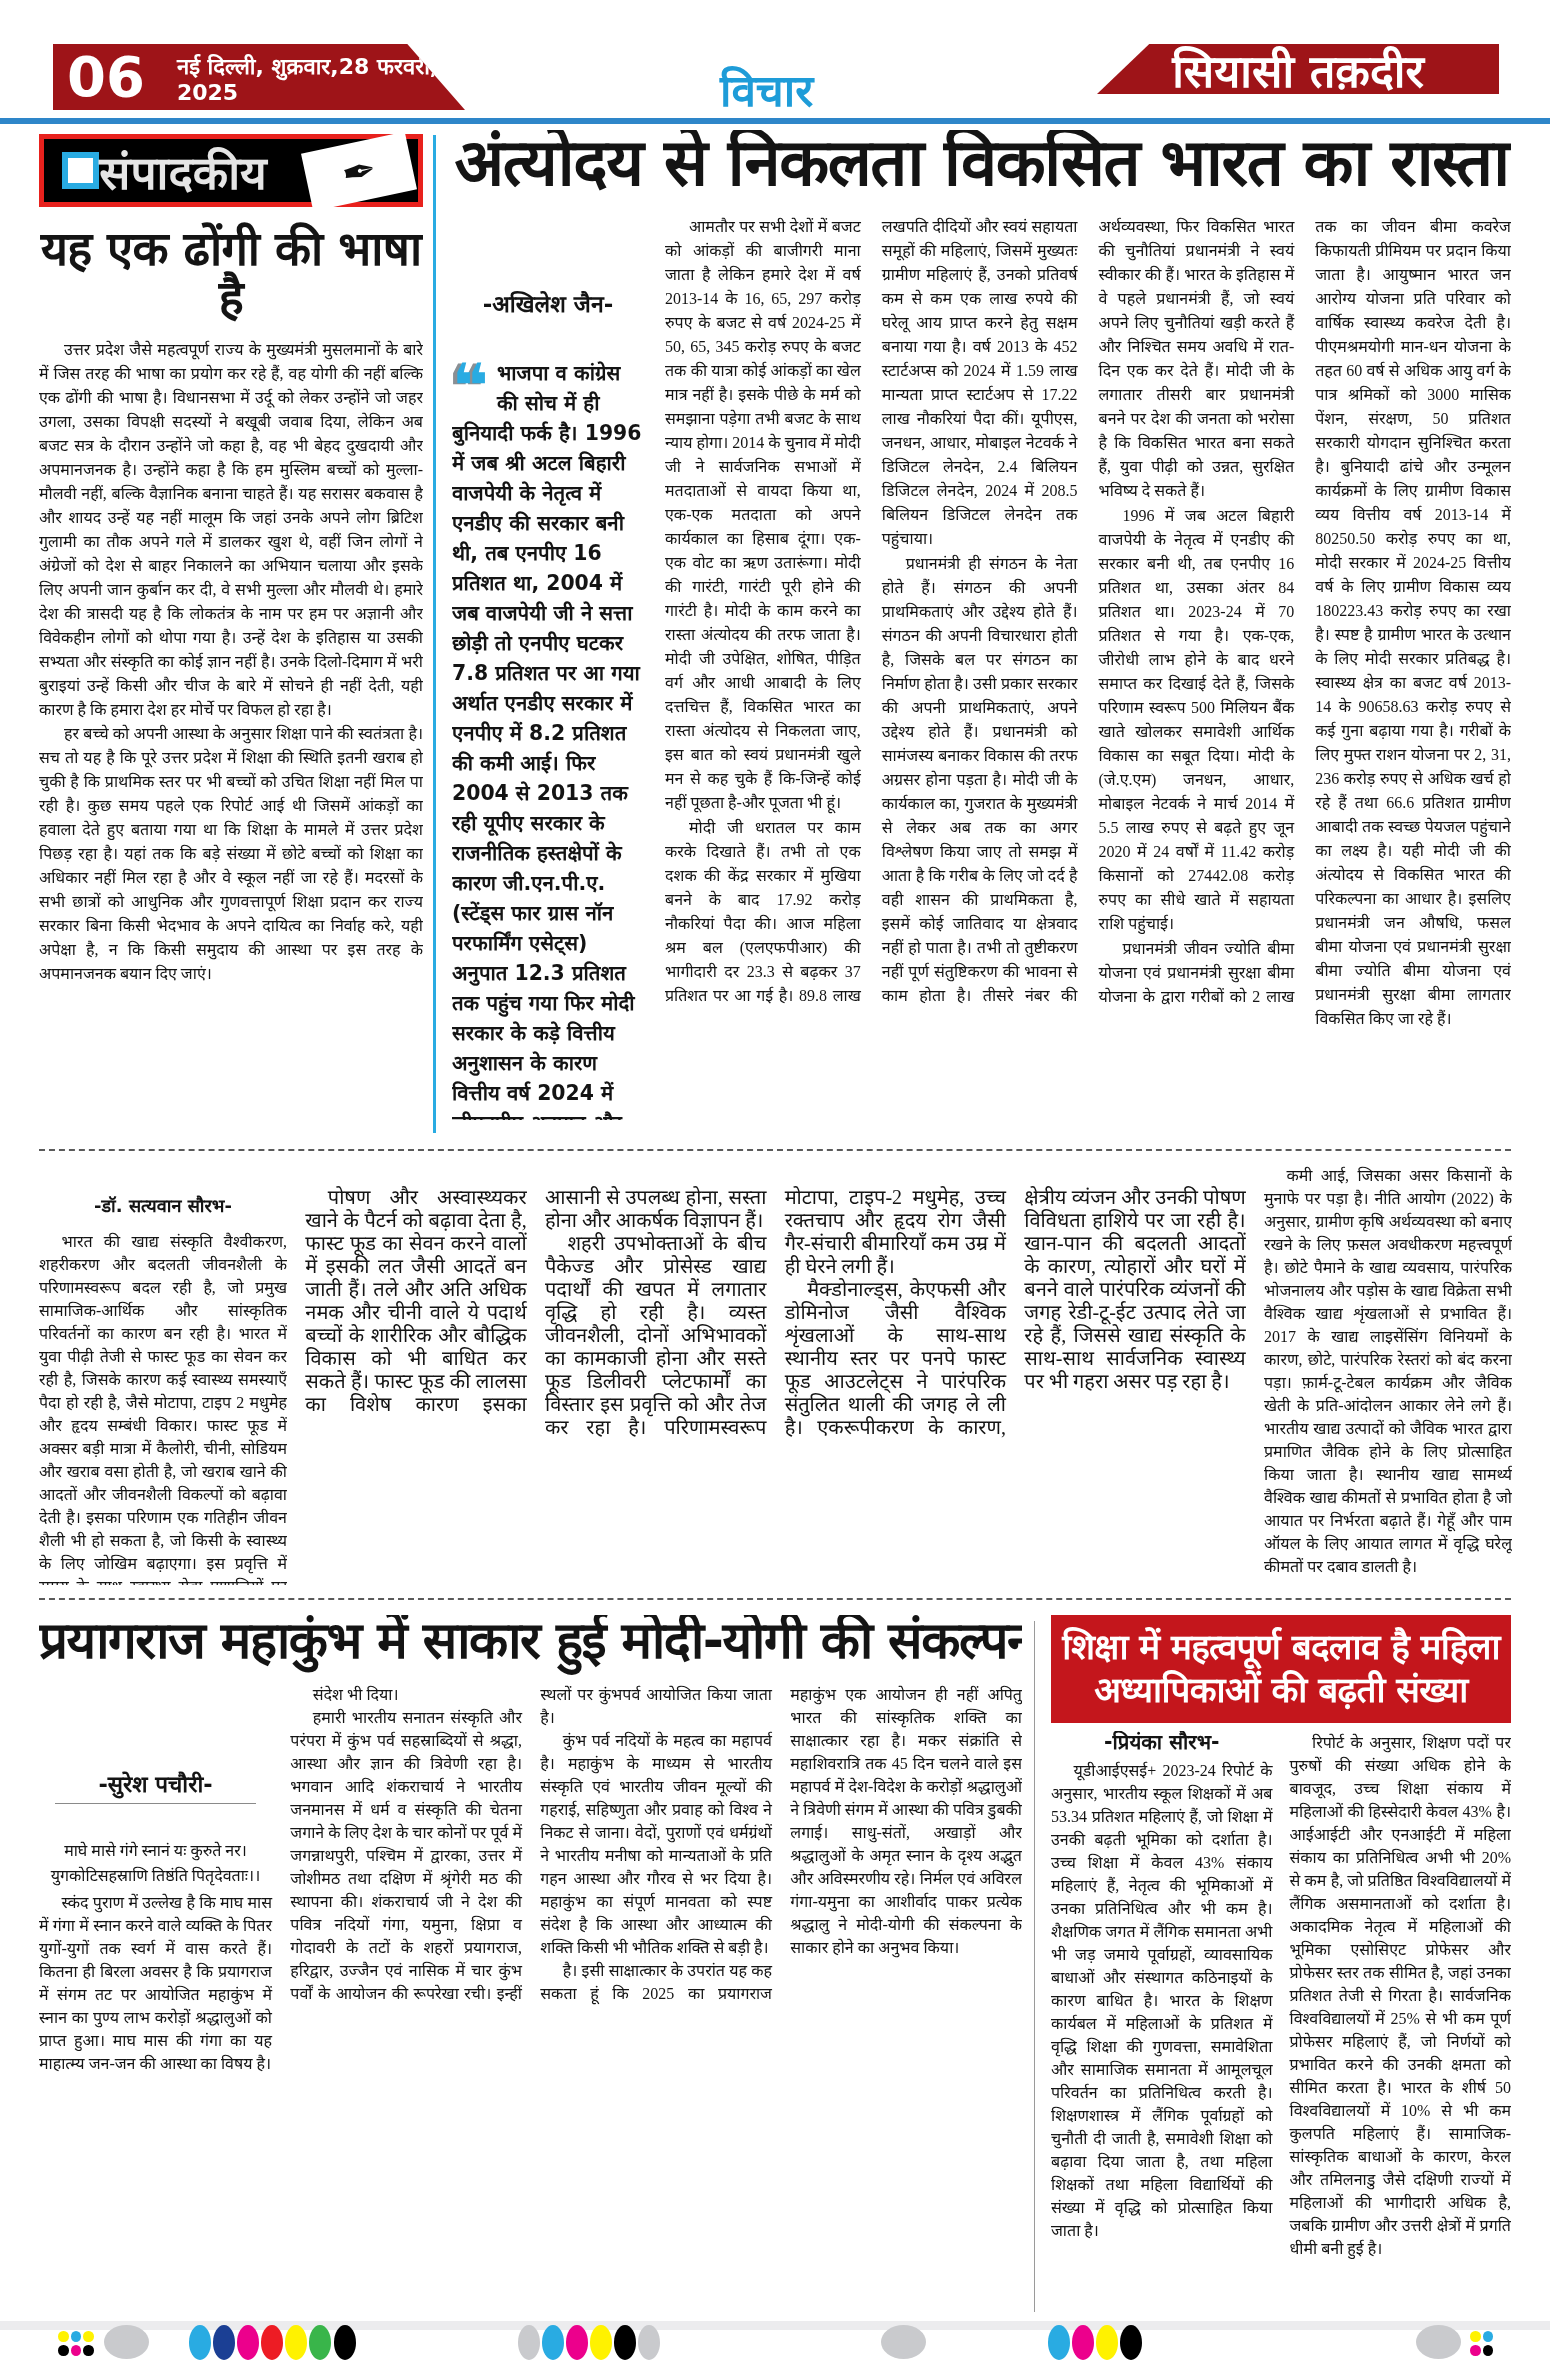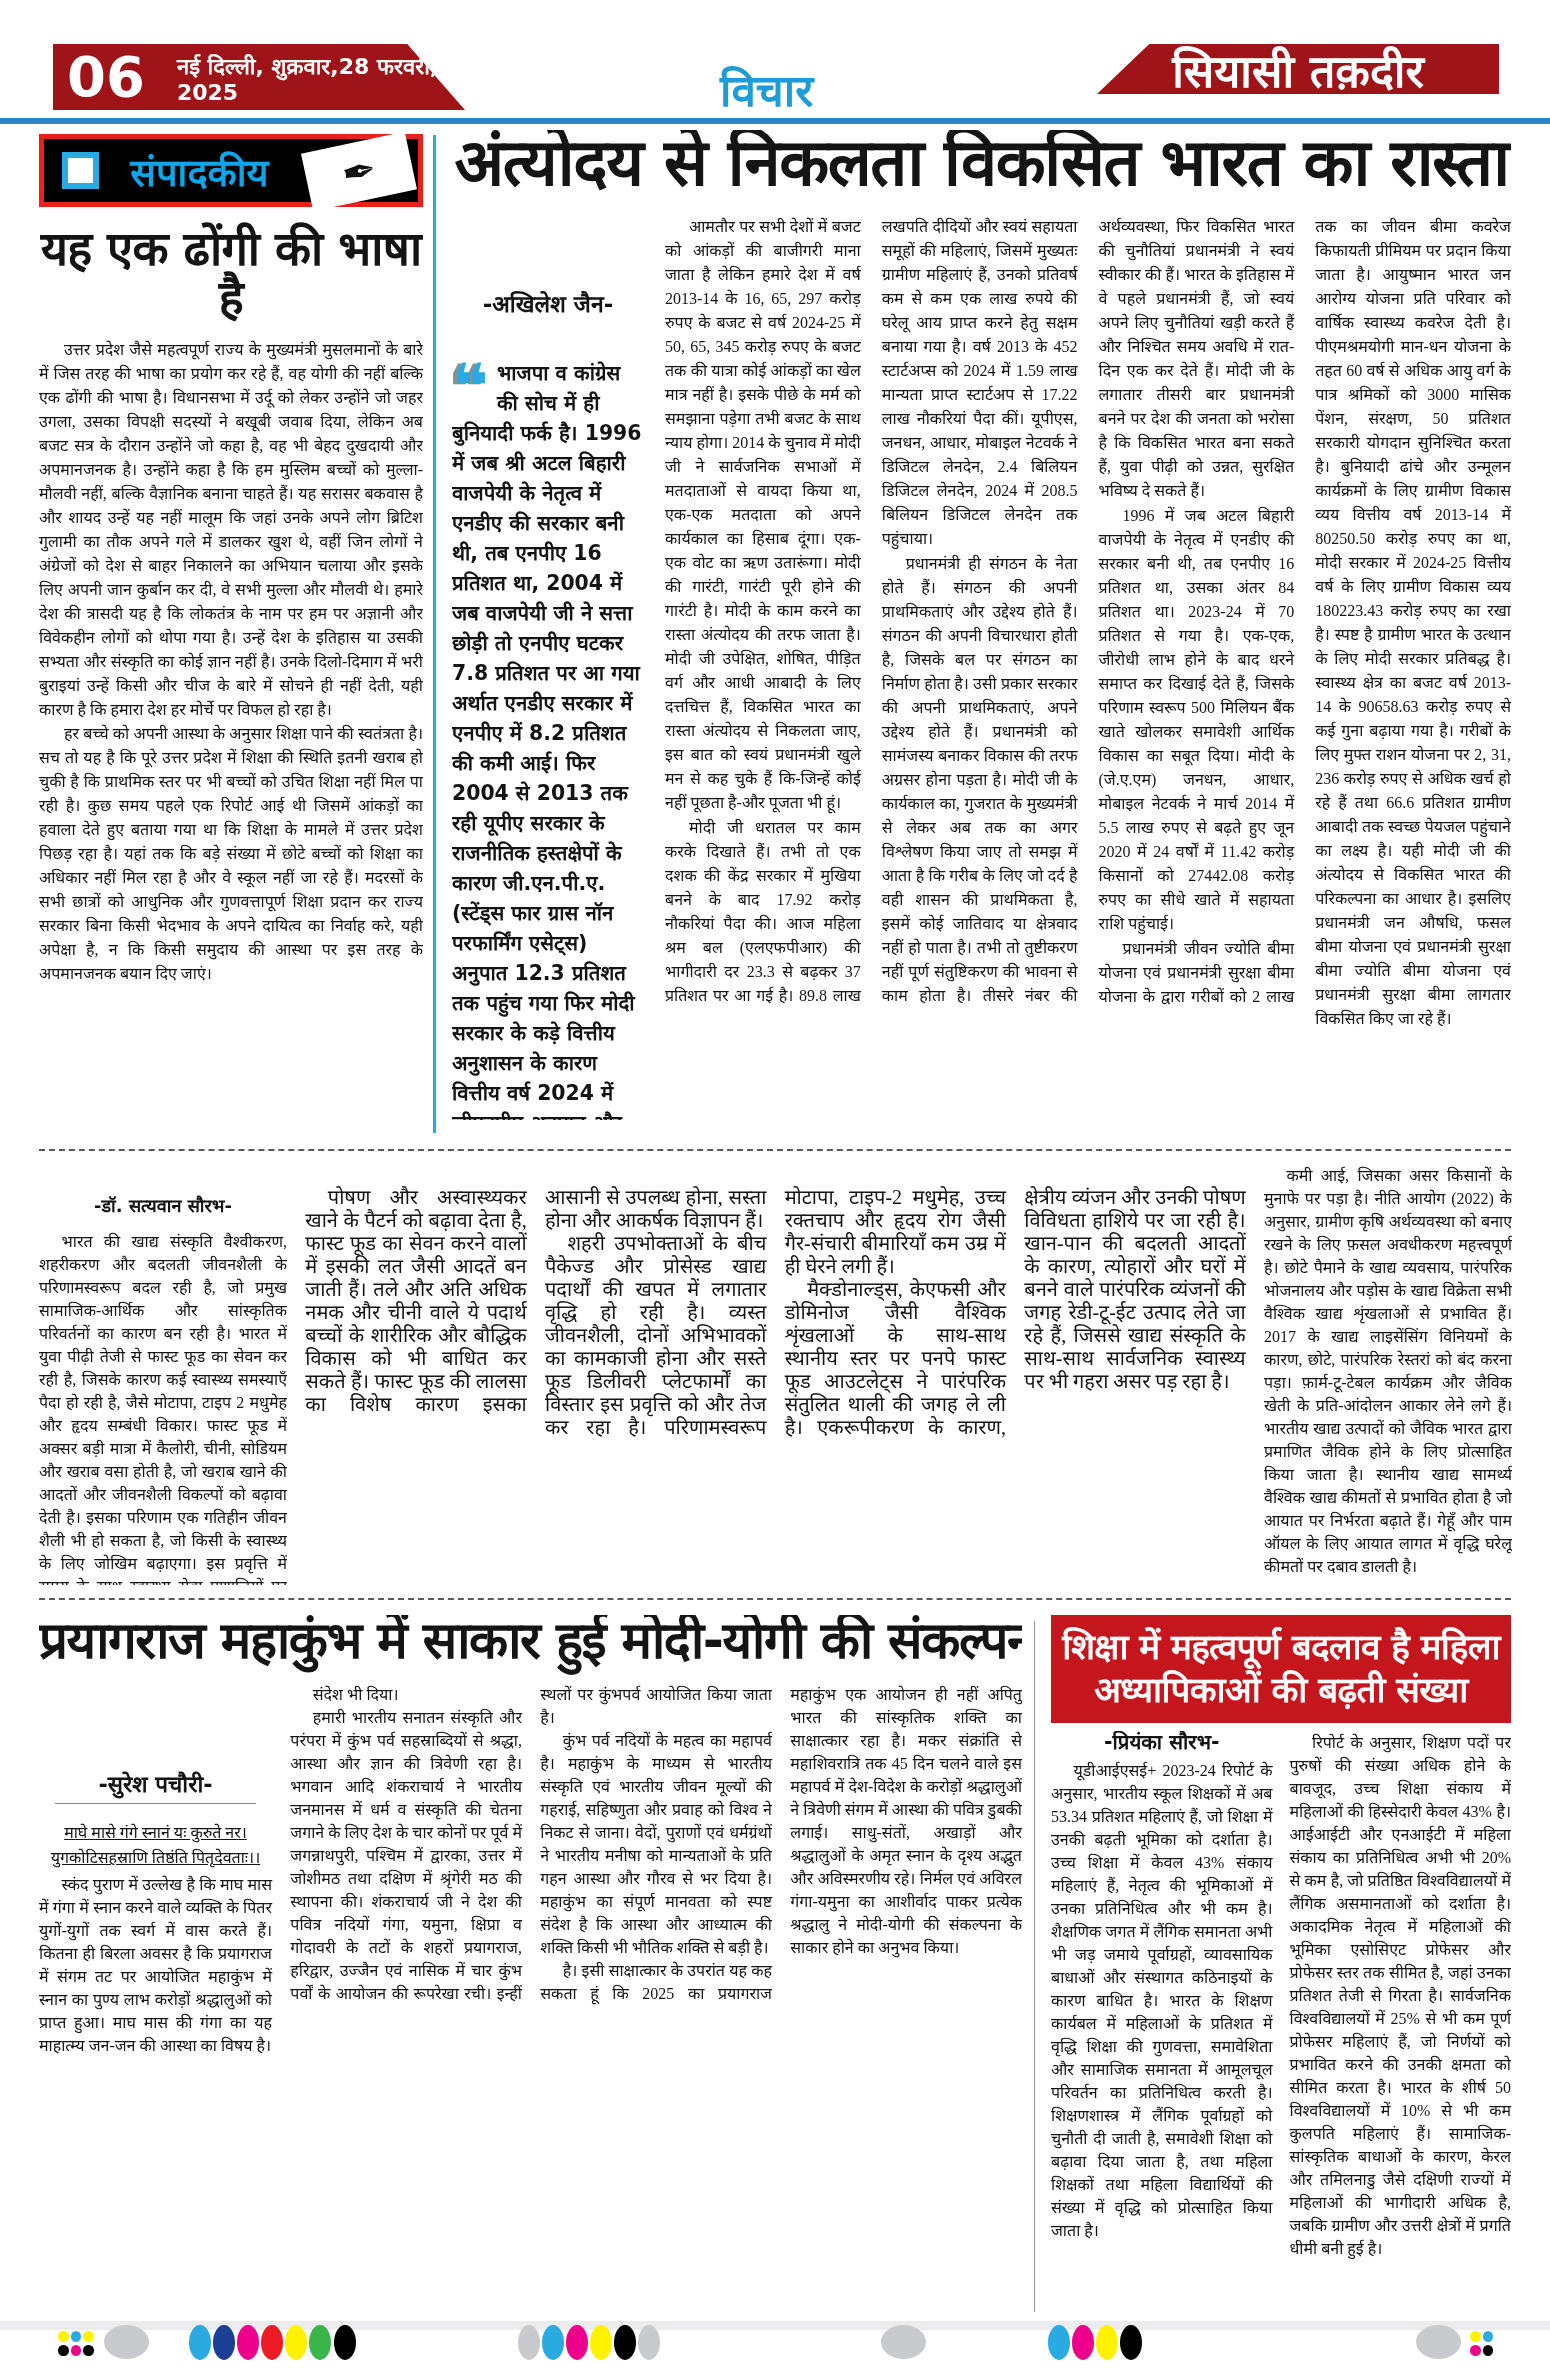--- a/index.html
+++ b/index.html
@@ -23,21 +23,21 @@
   .hdr-right{position:absolute;right:51px;top:44px;width:402px;height:50px;background:var(--banner_red);
     clip-path:polygon(13% 0,100% 0,100% 100%,0 100%);display:flex;align-items:center;justify-content:center;
     color:#fff;font-size:45px;font-weight:800;}
   .hdr-rule{position:absolute;left:0;right:0;top:118px;height:5.6px;background:var(--rule_blue);}
 
   
   .editorial{position:absolute;left:39px;top:134px;width:384px;height:999px;overflow:hidden;}
   .ed-label-box{height:73px;background:#000;border:5px solid var(--ed_border_red);position:relative;
     display:flex;align-items:center;}
   .ed-square{width:37px;height:37px;border:6.3px solid var(--square_blue);background:#fff;margin-left:18.3px;flex:none;}
-  .ed-label{color:#0ea5e9;font-size:38px;font-weight:800;margin-left:31px;}
+  .ed-label{color:#e5e5e5;font-size:46px;font-weight:800;}
   .ed-quill{position:absolute;right:5.6px;bottom:1.4px;width:106px;height:59px;background:#fff;
     display:flex;align-items:center;justify-content:center;font-size:41px;color:#111;transform:rotate(-12deg);}
   .ed-headline{font-size:47px;font-weight:900;text-align:center;line-height:1.05;margin-top:17px;letter-spacing:-0.7px;}
   .ed-body{margin-top:15.5px;font-size:16px;line-height:24px;text-align:justify;height:817px;overflow:hidden;}
   .ed-body p{text-indent:25px;}
 
   .vrule-blue{position:absolute;left:433px;top:135px;width:2.8px;height:998px;background:var(--square_blue);}
 
   
   .main-art{position:absolute;left:452px;top:130px;width:1059px;height:1003px;overflow:hidden;}
@@ -66,21 +66,21 @@
   .ha-center-cols p{text-indent:22.5px;}
   .ha-side p{text-indent:22.5px;}
 
   
   .kumbh{position:absolute;left:39px;top:1615px;width:983px;height:699px;overflow:hidden;}
   .ka-headline{font-size:51px;font-weight:900;text-align:center;line-height:1.0;letter-spacing:-1.4px;white-space:nowrap;}
   .ka-body{margin-top:17px;display:flex;gap:18.3px;height:620px;overflow:hidden;}
   .ka-col1{width:233px;flex:none;font-size:16px;line-height:23px;text-align:justify;}
   .ka-byline{margin-top:90px;text-align:center;font-size:22.5px;font-weight:800;font-family:"DejaVu Sans", sans-serif;
     padding-bottom:7px;border-bottom:1.4px solid #8a8a8a;width:86%;margin-left:auto;margin-right:auto;}
-  .ka-shloka{margin-top:16px;text-align:center;font-size:16px;line-height:25px;text-decoration:underline;}
+  .ka-shloka{margin-top:34px;text-align:center;font-size:16px;line-height:25px;}
   .ka-col1-text{margin-top:2.8px;}
   .ka-col1-text p{text-indent:22.5px;}
   .ka-cols{flex:1;column-count:3;column-gap:18.3px;column-fill:balance;font-size:16px;line-height:23px;text-align:justify;}
   .ka-cols p{text-indent:22.5px;}
 
   .vrule-gray{position:absolute;left:1034px;top:1621px;width:1.4px;height:691px;background:#9a9a9a;}
 
   
   .edu{position:absolute;left:1051px;top:1615px;width:460px;height:699px;overflow:hidden;}
   .ea-banner{background:var(--headline_red);color:#fff;text-align:center;font-size:35px;font-weight:800;

